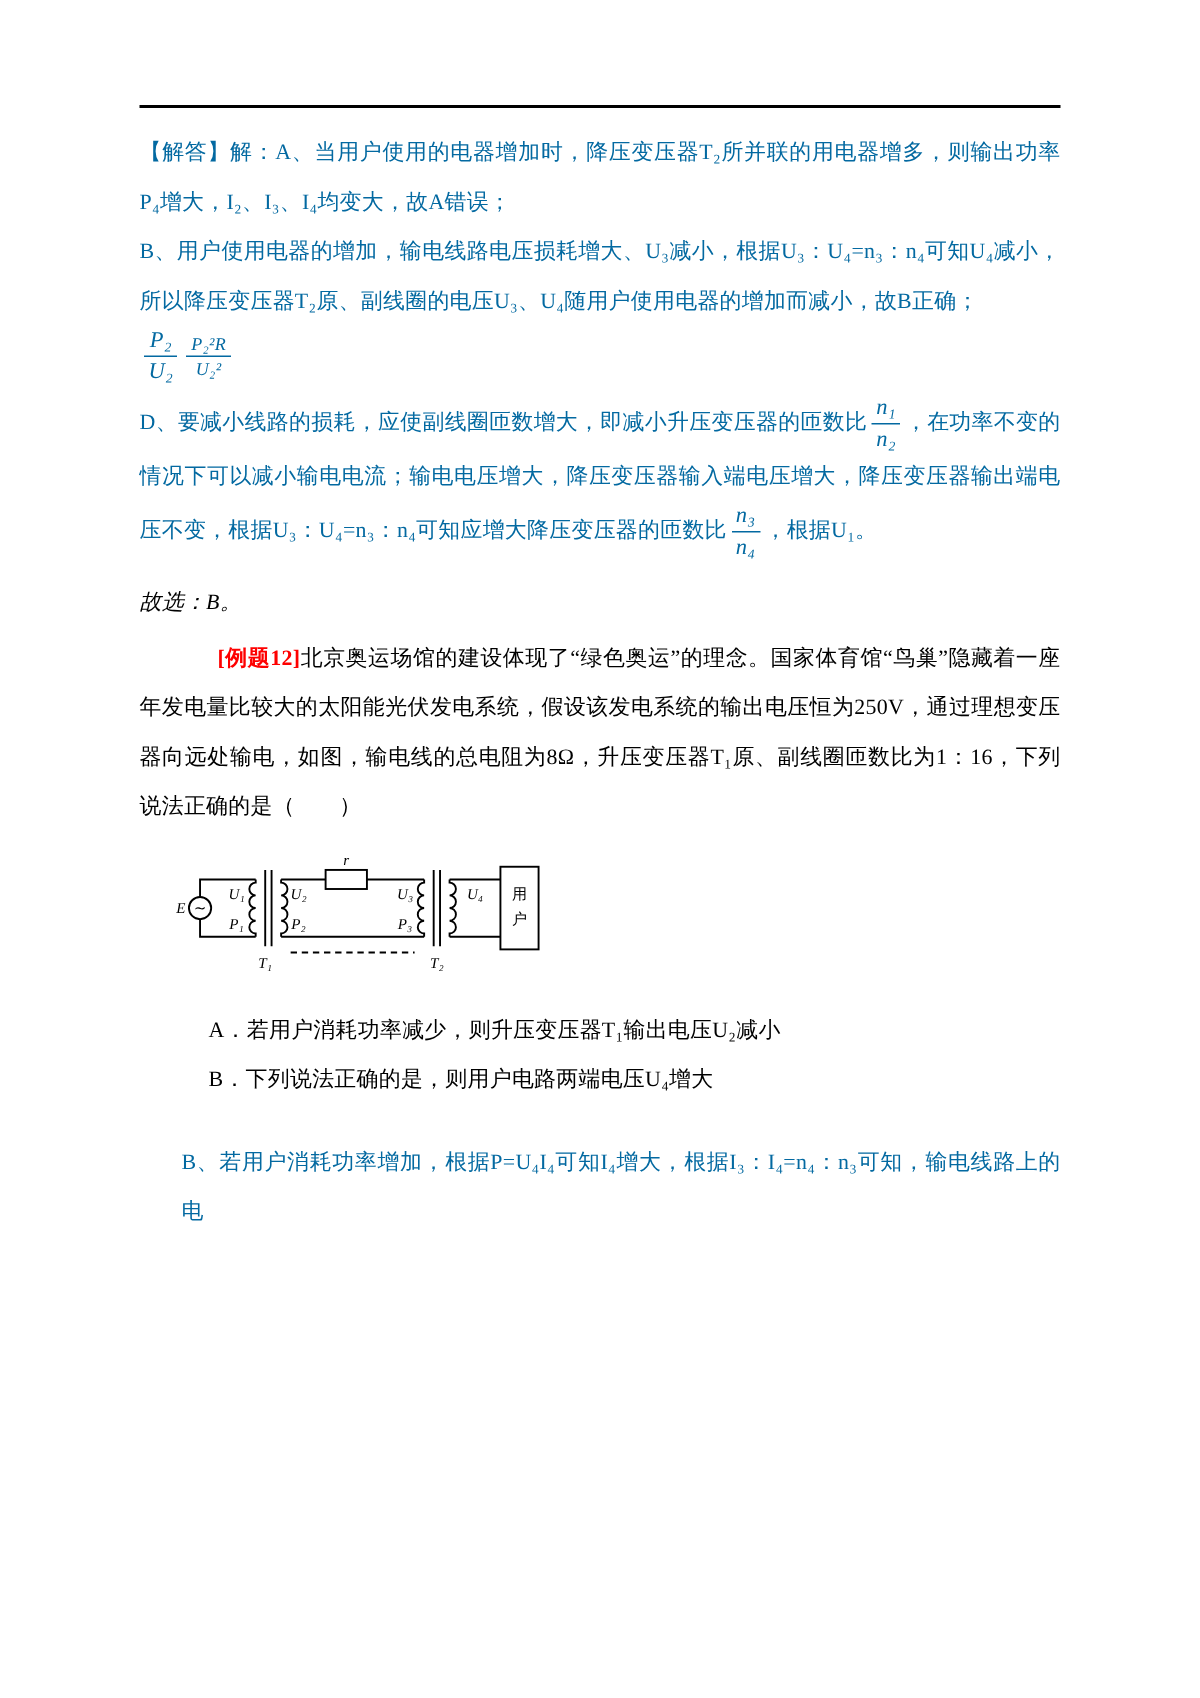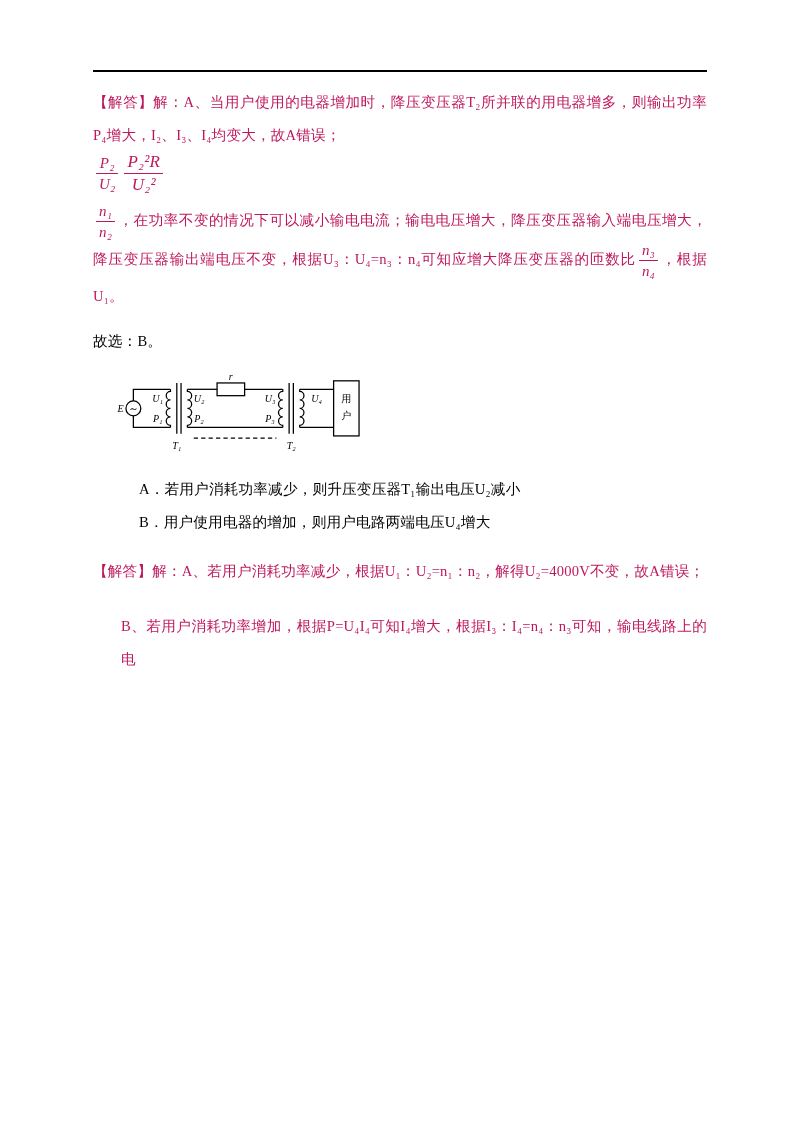--- a/index.html
+++ b/index.html
@@ -15,24 +15,24 @@
     margin-top: 70px;
     border-top: 2.5px solid #000;
     height: 0;
   }
   p.para {
     font-size: 14.6px;
     line-height: 33px;
     text-align: justify;
     letter-spacing: 0.2px;
   }
-  .red { color: #be185d; }
+  .red { color: #0369a1; }
   .black { color: #000000; }
   .mt14 { margin-top: 14px; }
-  .mt12 { margin-top: 12px; }
+  .mt12 { margin-top: 12px; font-style: italic; }
   .mt6  { margin-top: 6px; }
   .mt4  { margin-top: 4px; }
   .wide { line-height: 62px; }
   .ex-indent { text-indent: 52px; }
   .opt { text-indent: 22px; margin-left: 24px; }
   .tag { font-weight: bold; color: #fe0000; }
   .frac {
     display: inline-block;
     vertical-align: middle;
     text-align: center;
@@ -43,44 +43,46 @@
   }
   .frac .fnum {
     display: block;
     border-bottom: 1.2px solid currentColor;
     padding: 0 3px 1px;
   }
   .frac .fden {
     display: block;
     padding: 1px 3px 0;
   }
-  .frac.big { font-size: 17px; }
+  .frac.big { font-size: 12px; }
   .diagram-wrap { margin: 8px 0 14px 22px; }
   .circuit text {
     font-family: "Liberation Serif", "DejaVu Serif", serif;
   }
   .sol-gap1 { margin-top: 16px; }
   .sol-gap2 { margin-top: 22px; margin-left: 28px; }
 </style>
 </head>
 <body>
 
 <div class="page">
 
   <div class="top-rule"></div>
 
   <p class="para red mt14">【解答】解：A、当用户使用的电器增加时，降压变压器T₂所并联的用电器增多，则输出功率P₄增大，I₂、I₃、I₄均变大，故A错误；</p>
 
+  <p class="para red">B、用户使用电器的增加，输电线路电压损耗增大、U₃减小，根据U₃：U₄=n₃：n₄可知U₄减小，所以降压变压器T₂原、副线圈的电压U₃、U₄随用户使用电器的增加而减小，故B正确；</p>
 
   <p class="para red"><span class="frac"><span class="fnum">P₂</span><span class="fden">U₂</span></span><span class="frac big"><span class="fnum">P₂²R</span><span class="fden">U₂²</span></span>　</p>
 
-  <p class="para red wide mt6"><span class="frac"><span class="fnum">n₁</span><span class="fden">n₂</span></span><span>，在功率不变的情况下可以减小输电电流；输电电压增大，降压变压器输入端电压增大，降压变压器输出端电压不变，根据U₃：U₄=n₃：n₄可知应增大降压变压器的匝数比</span><span class="frac"><span class="fnum">n₃</span><span class="fden">n₄</span></span><span>，根据U₁。</span></p>
+  <p class="para red wide mt6"><span>D、要减小线路的损耗，应使副线圈匝数增大，即减小升压变压器的匝数比</span><span class="frac"><span class="fnum">n₁</span><span class="fden">n₂</span></span><span>，在功率不变的情况下可以减小输电电流；输电电压增大，降压变压器输入端电压增大，降压变压器输出端电压不变，根据U₃：U₄=n₃：n₄可知应增大降压变压器的匝数比</span><span class="frac"><span class="fnum">n₃</span><span class="fden">n₄</span></span><span>，根据U₁。</span></p>
 
   <p class="para black mt12">故选：B。</p>
 
+  <p class="para black ex-indent mt4"><span class="tag">[例题12]</span><span>北京奥运场馆的建设体现了“绿色奥运”的理念。国家体育馆“鸟巢”隐藏着一座年发电量比较大的太阳能光伏发电系统，假设该发电系统的输出电压恒为250V，通过理想变压器向远处输电，如图，输电线的总电阻为8Ω，升压变压器T₁原、副线圈匝数比为1：16，下列说法正确的是（　　）</span></p>
 
   <div class="diagram-wrap">
     <svg class="circuit" viewBox="0 0 240 84" width="255" height="89">
 
       <g fill="none" stroke="#000" stroke-width="1.2">
         <circle cx="17" cy="40" r="7"></circle>
         <path d="M17,33 V22 H52"></path>
         <path d="M17,47 V58 H52"></path>
         <path d="M52,22 v2 a4,4 0 0 0 0,8 a4,4 0 0 0 0,8 a4,4 0 0 0 0,8 a4,4 0 0 0 0,8 v2"></path>
         <line x1="58" y1="16" x2="58" y2="64"></line>
@@ -113,18 +115,17 @@
         <text x="190" y="34" text-anchor="middle" font-style="italic">U₄</text>
         <text x="218" y="34" text-anchor="middle">用</text>
         <text x="218" y="50" text-anchor="middle">户</text>
         <text x="58" y="78" text-anchor="middle" font-style="italic">T₁</text>
         <text x="166" y="78" text-anchor="middle" font-style="italic">T₂</text>
       </g>
     </svg>
   </div>
 
   <p class="para black opt">A．若用户消耗功率减少，则升压变压器T₁输出电压U₂减小</p>
-  <p class="para black opt">B．用户使用电器的增加，则用户电路两端电压U₄增大</p>
+  <p class="para black opt">B．下列说法正确的是，则用户电路两端电压U₄增大</p>
 
-  <p class="para red sol-gap1">【解答】解：A、若用户消耗功率减少，根据U₁：U₂=n₁：n₂，解得U₂=4000V不变，故A错误；</p>
   <p class="para red sol-gap2">B、若用户消耗功率增加，根据P=U₄I₄可知I₄增大，根据I₃：I₄=n₄：n₃可知，输电线路上的电</p>
 
 </div>
 
 </body></html>

